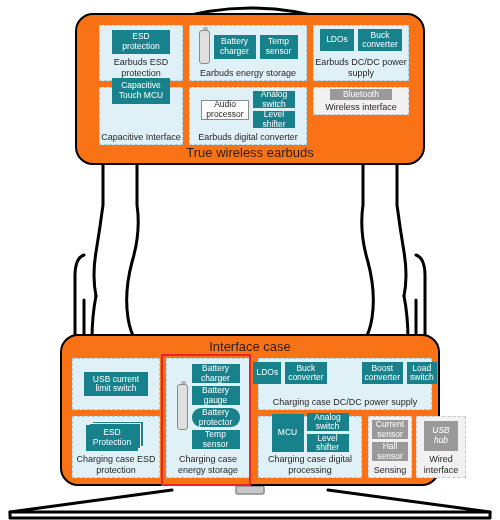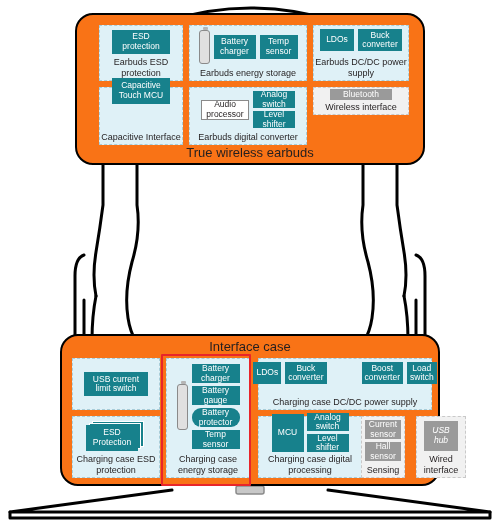--- a/index.html
+++ b/index.html
@@ -232,21 +232,21 @@
       <div class="group-body" style="gap:3px;">
         <div class="chip" style="width:32px;height:38px;">MCU</div>
         <div class="col">
           <div class="chip" style="width:42px;height:18px;">Analog switch</div>
           <div class="chip" style="width:42px;height:18px;">Level shifter</div>
         </div>
       </div>
       <div class="group-caption">Charging case digital processing</div>
     </div>
 
-    <div class="group plain" style="left:299px;top:80px;width:44px;height:62px;">
+    <div class="group plain" style="left:306px;top:80px;width:44px;height:62px;">
       <div class="group-body">
         <div class="col">
           <div class="chip gray" style="width:36px;height:19px;">Current sensor</div>
           <div class="chip gray" style="width:36px;height:19px;">Hall sensor</div>
         </div>
       </div>
       <div class="group-caption">Sensing</div>
     </div>
 
     <div class="group plain" style="left:354px;top:80px;width:50px;height:62px;">

